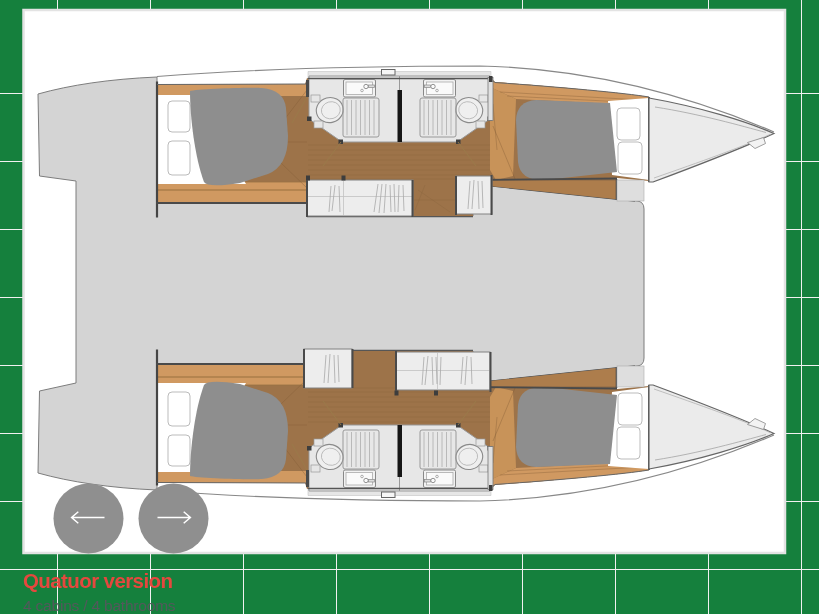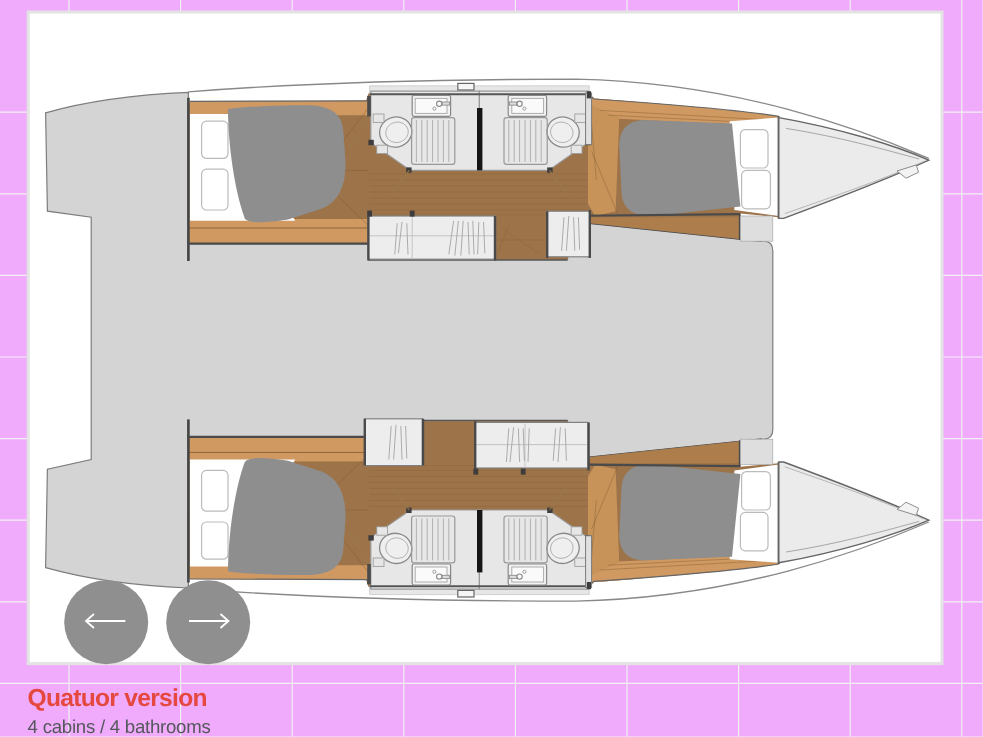--- a/index.html
+++ b/index.html
@@ -1,16 +1,16 @@
 <!DOCTYPE html>
 <html><head>
 <meta charset="utf-8">
 <style>
 html,body{margin:0;padding:0;background:#fff;font-family:"Liberation Sans",sans-serif;}
-.page{position:relative;width:819px;height:614px;overflow:hidden;background:#f0abfc;}
+.page{position:relative;width:819px;height:614px;overflow:hidden;background:#15803d;}
 svg{position:absolute;top:0;left:0;}
 </style>
 </head>
 <body>
 <div class="page">
 <svg width="819" height="614" viewBox="0 0 819 614">
 
 <g stroke="#f1f1f1" stroke-width="1">
 <path d="M57.5,0V614 M150.5,0V614 M243.5,0V614 M336.5,0V614 M429.5,0V614 M522.5,0V614 M615.5,0V614 M708.5,0V614 M801.5,0V614"></path>
 <path d="M0,93.5H819 M0,161.5H819 M0,229.5H819 M0,297.5H819 M0,365.5H819 M0,433.5H819 M0,501.5H819 M0,569.5H819"></path>

